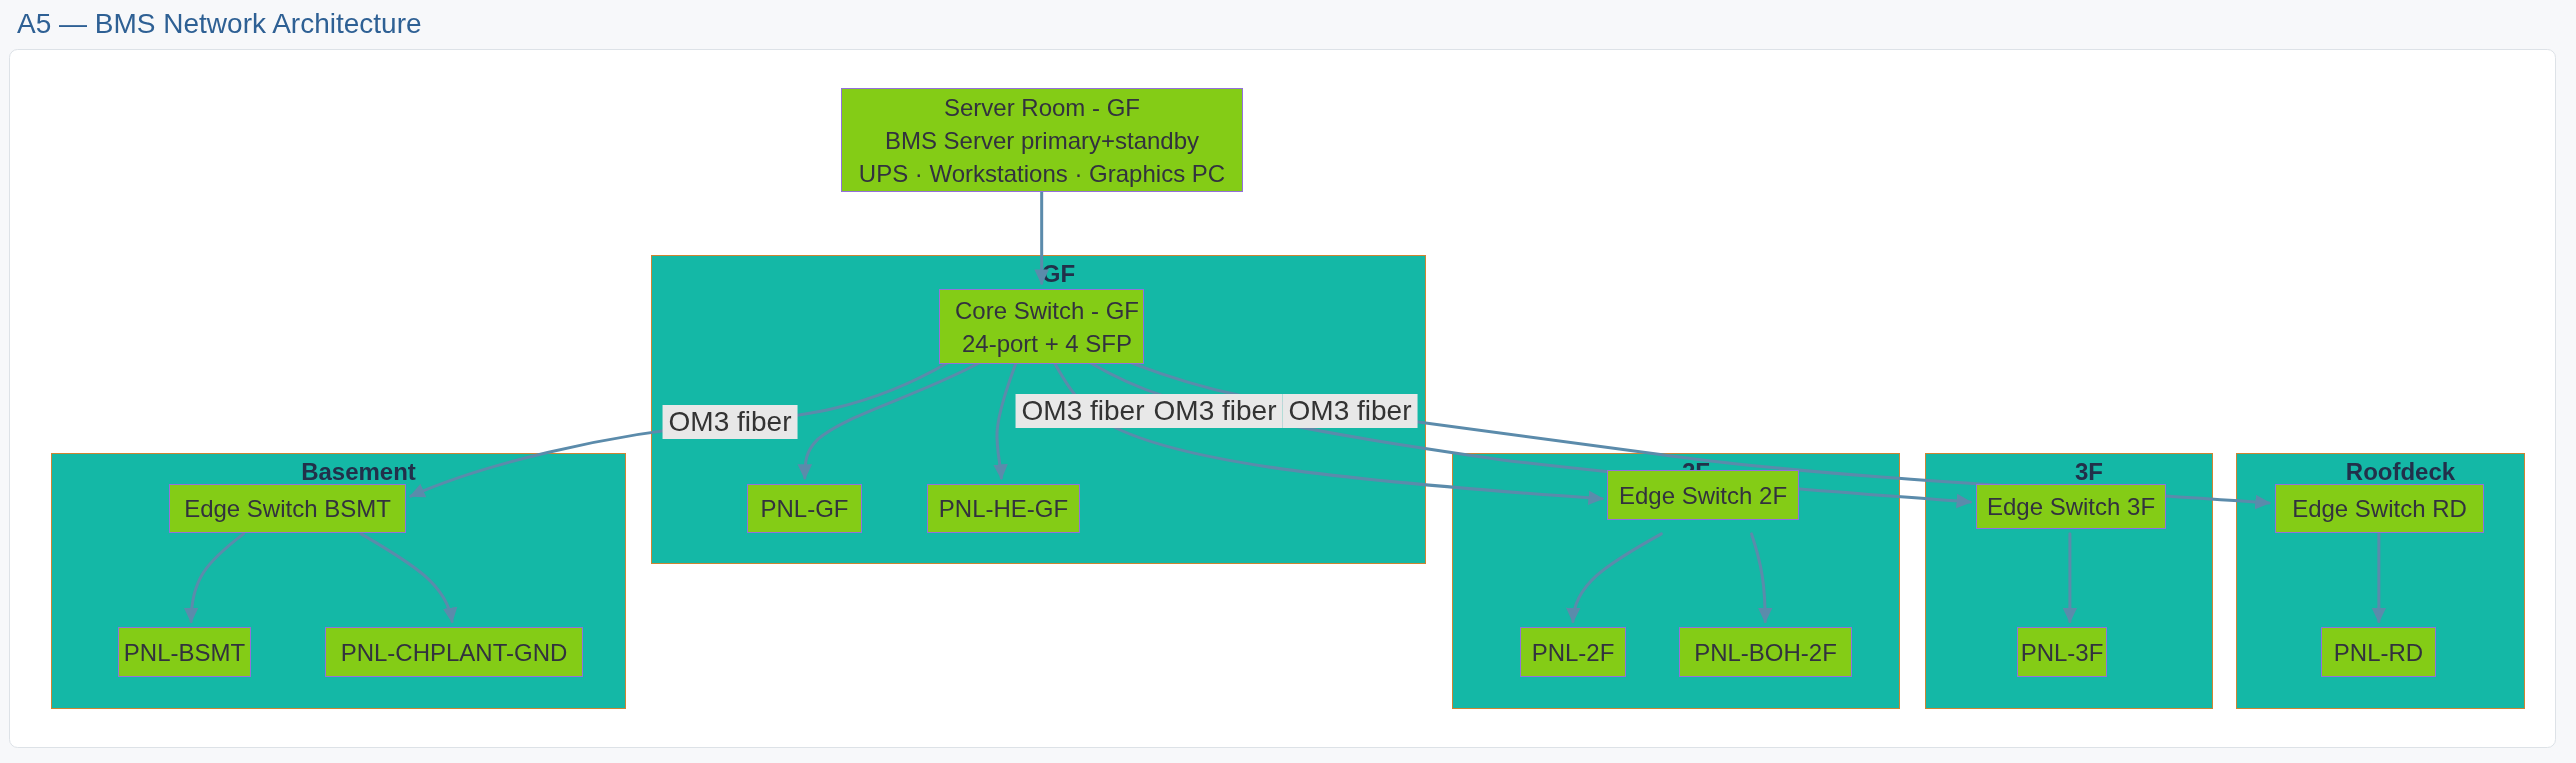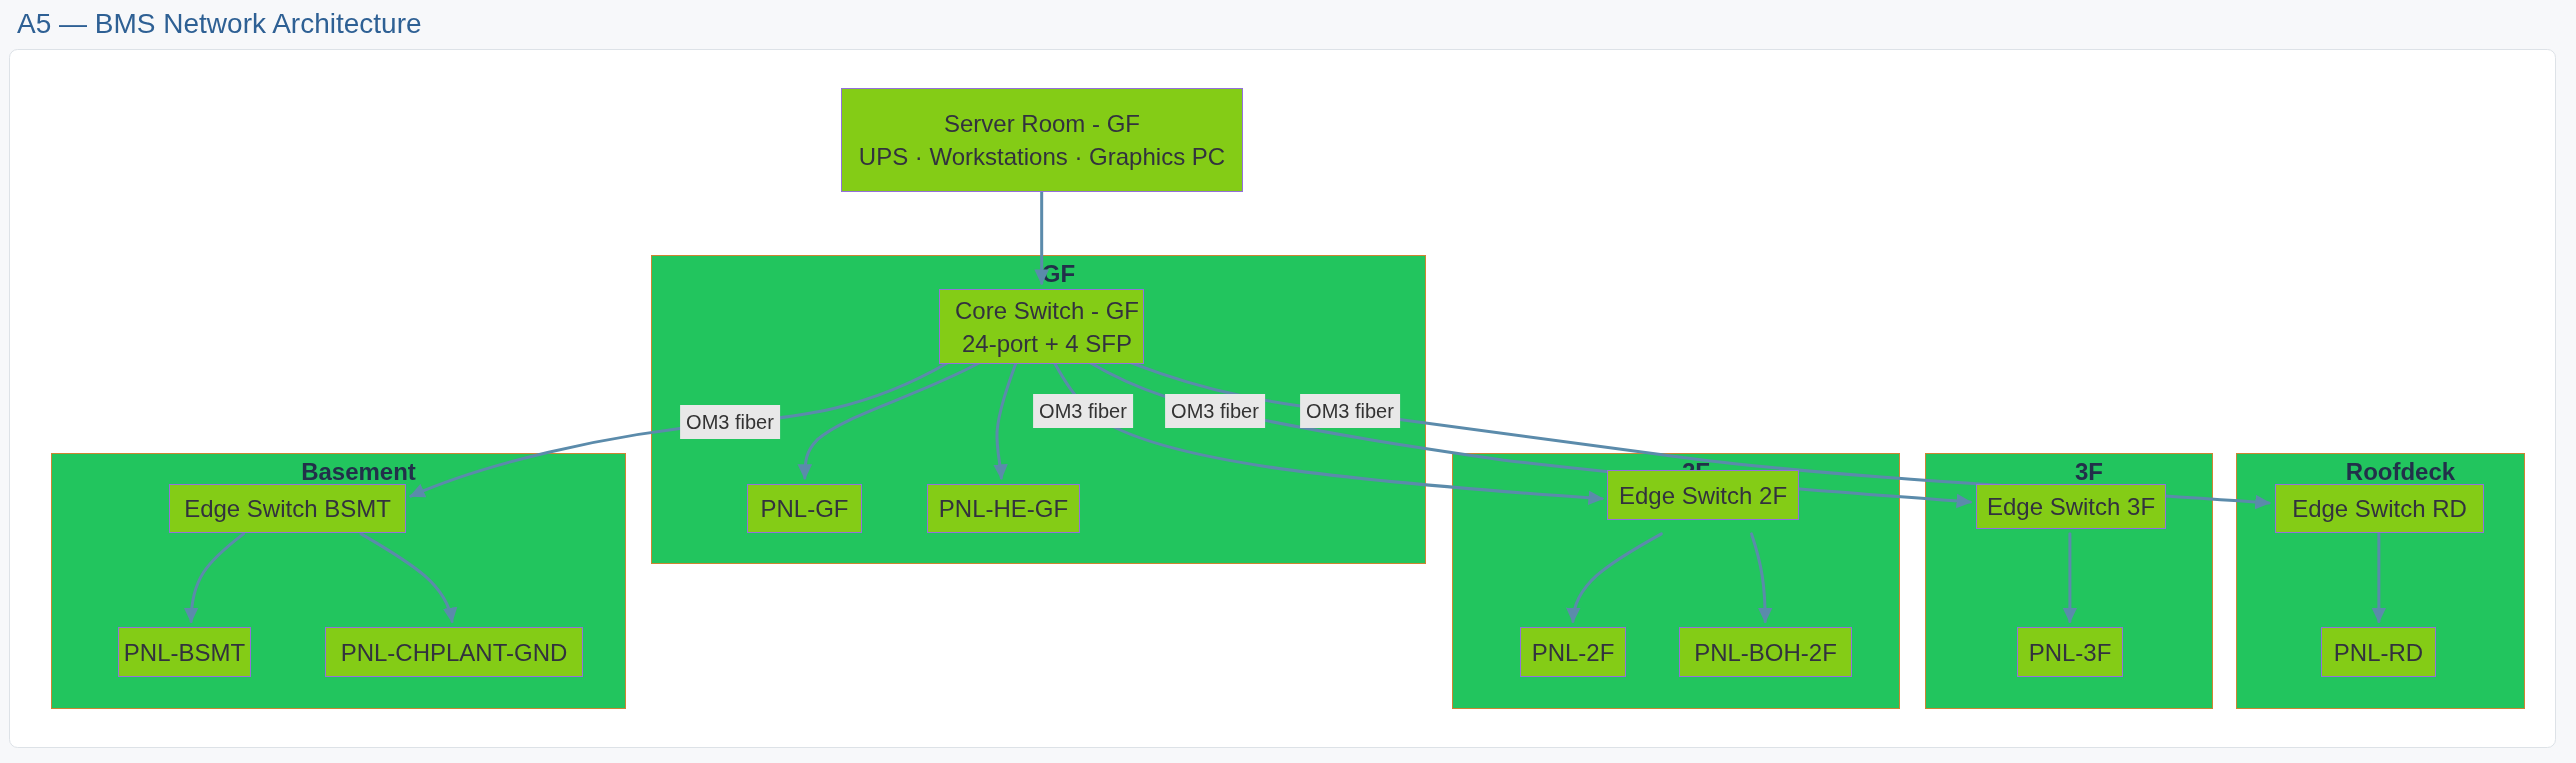--- a/index.html
+++ b/index.html
@@ -11,21 +11,21 @@
   .page-title{
     position:absolute;left:17px;top:7.7px;
     font-size:28px;font-weight:normal;color:#2e6094;letter-spacing:0;
   }
   .panel{
     position:absolute;left:8.6px;top:49px;width:2545px;height:697px;
     background:#ffffff;border:1.7px solid #dde2e7;border-radius:8.6px;
   }
   .cluster{
     position:absolute;box-sizing:border-box;
-    background:#22c55e;border:1.7px solid #cd8532;
+    background:#14b8a6;border:1.7px solid #cd8532;
     z-index:1;
     padding-left:40px;
   }
   .cluster-label{
     margin-top:4.3px;text-align:center;
     font-size:24px;font-weight:bold;color:#22304a;
   }
   #edges-svg{
     position:absolute;left:0;top:0;z-index:2;pointer-events:none;
   }
@@ -35,21 +35,21 @@
   .node{
     position:absolute;box-sizing:border-box;z-index:3;
     background:#84cc16;border:1.7px solid #9370db;
     display:flex;flex-direction:column;align-items:center;justify-content:center;
     font-size:24px;color:#32323e;text-align:center;
   }
   .node-line{line-height:33px;white-space:nowrap;}
   .edge-label{
     position:absolute;z-index:4;transform:translate(-50%,-50%);
     background:#e8e8e8;color:#333333;
-    font-size:20px;line-height:34px;padding:0 6px;white-space:nowrap;
+    font-size:28px;line-height:34px;padding:0 6px;white-space:nowrap;
   }
 </style>
 </head>
 <body>
 
 <div class="page-title">A5 — BMS Network Architecture</div>
 <div class="panel"></div>
 
 <div id="diagram">
   <svg id="edges-svg" width="2576" height="763" viewBox="0 0 3000 889">
@@ -82,20 +82,21 @@
       <div class="cluster-label">2F</div>
     </div>
     <div class="cluster" style="left: 1925px; top: 453px; width: 288px; height: 256px;">
       <div class="cluster-label">3F</div>
     </div>
     <div class="cluster" style="left: 2236px; top: 453px; width: 289px; height: 256px;">
       <div class="cluster-label">Roofdeck</div>
     </div>
     <div class="node" style="left: 841px; top: 88px; width: 402px; height: 104px;">
       <div class="node-line">Server Room - GF</div>
+      <div class="node-line">BMS Server primary+standby</div>
       <div class="node-line">UPS · Workstations · Graphics PC</div>
     </div>
     <div class="node" style="left: 939px; top: 289px; width: 205px; height: 75px; padding-left: 11px;">
       <div class="node-line">Core Switch - GF</div>
       <div class="node-line">24-port + 4 SFP</div>
     </div>
     <div class="node" style="left: 747px; top: 484px; width: 115px; height: 49px;">
       <div class="node-line">PNL-GF</div>
     </div>
     <div class="node" style="left: 927px; top: 484px; width: 153px; height: 49px;">
@@ -115,21 +116,21 @@
     </div>
     <div class="node" style="left: 1520px; top: 627px; width: 106px; height: 50px;">
       <div class="node-line">PNL-2F</div>
     </div>
     <div class="node" style="left: 1679px; top: 627px; width: 173px; height: 50px;">
       <div class="node-line">PNL-BOH-2F</div>
     </div>
     <div class="node" style="left: 1976px; top: 484px; width: 190px; height: 45px;">
       <div class="node-line">Edge Switch 3F</div>
     </div>
-    <div class="node" style="left: 2017px; top: 627px; width: 106px; height: 50px;">
+    <div class="node" style="left: 2017px; top: 627px; width: 90px; height: 50px;">
       <div class="node-line">PNL-3F</div>
     </div>
     <div class="node" style="left: 2275px; top: 484px; width: 209px; height: 49px;">
       <div class="node-line">Edge Switch RD</div>
     </div>
     <div class="node" style="left: 2321px; top: 627px; width: 115px; height: 50px;">
       <div class="node-line">PNL-RD</div>
     </div>
     <div class="edge-label" style="left: 730px; top: 422px;">OM3 fiber</div>
     <div class="edge-label" style="left: 1083px; top: 411px;">OM3 fiber</div>

